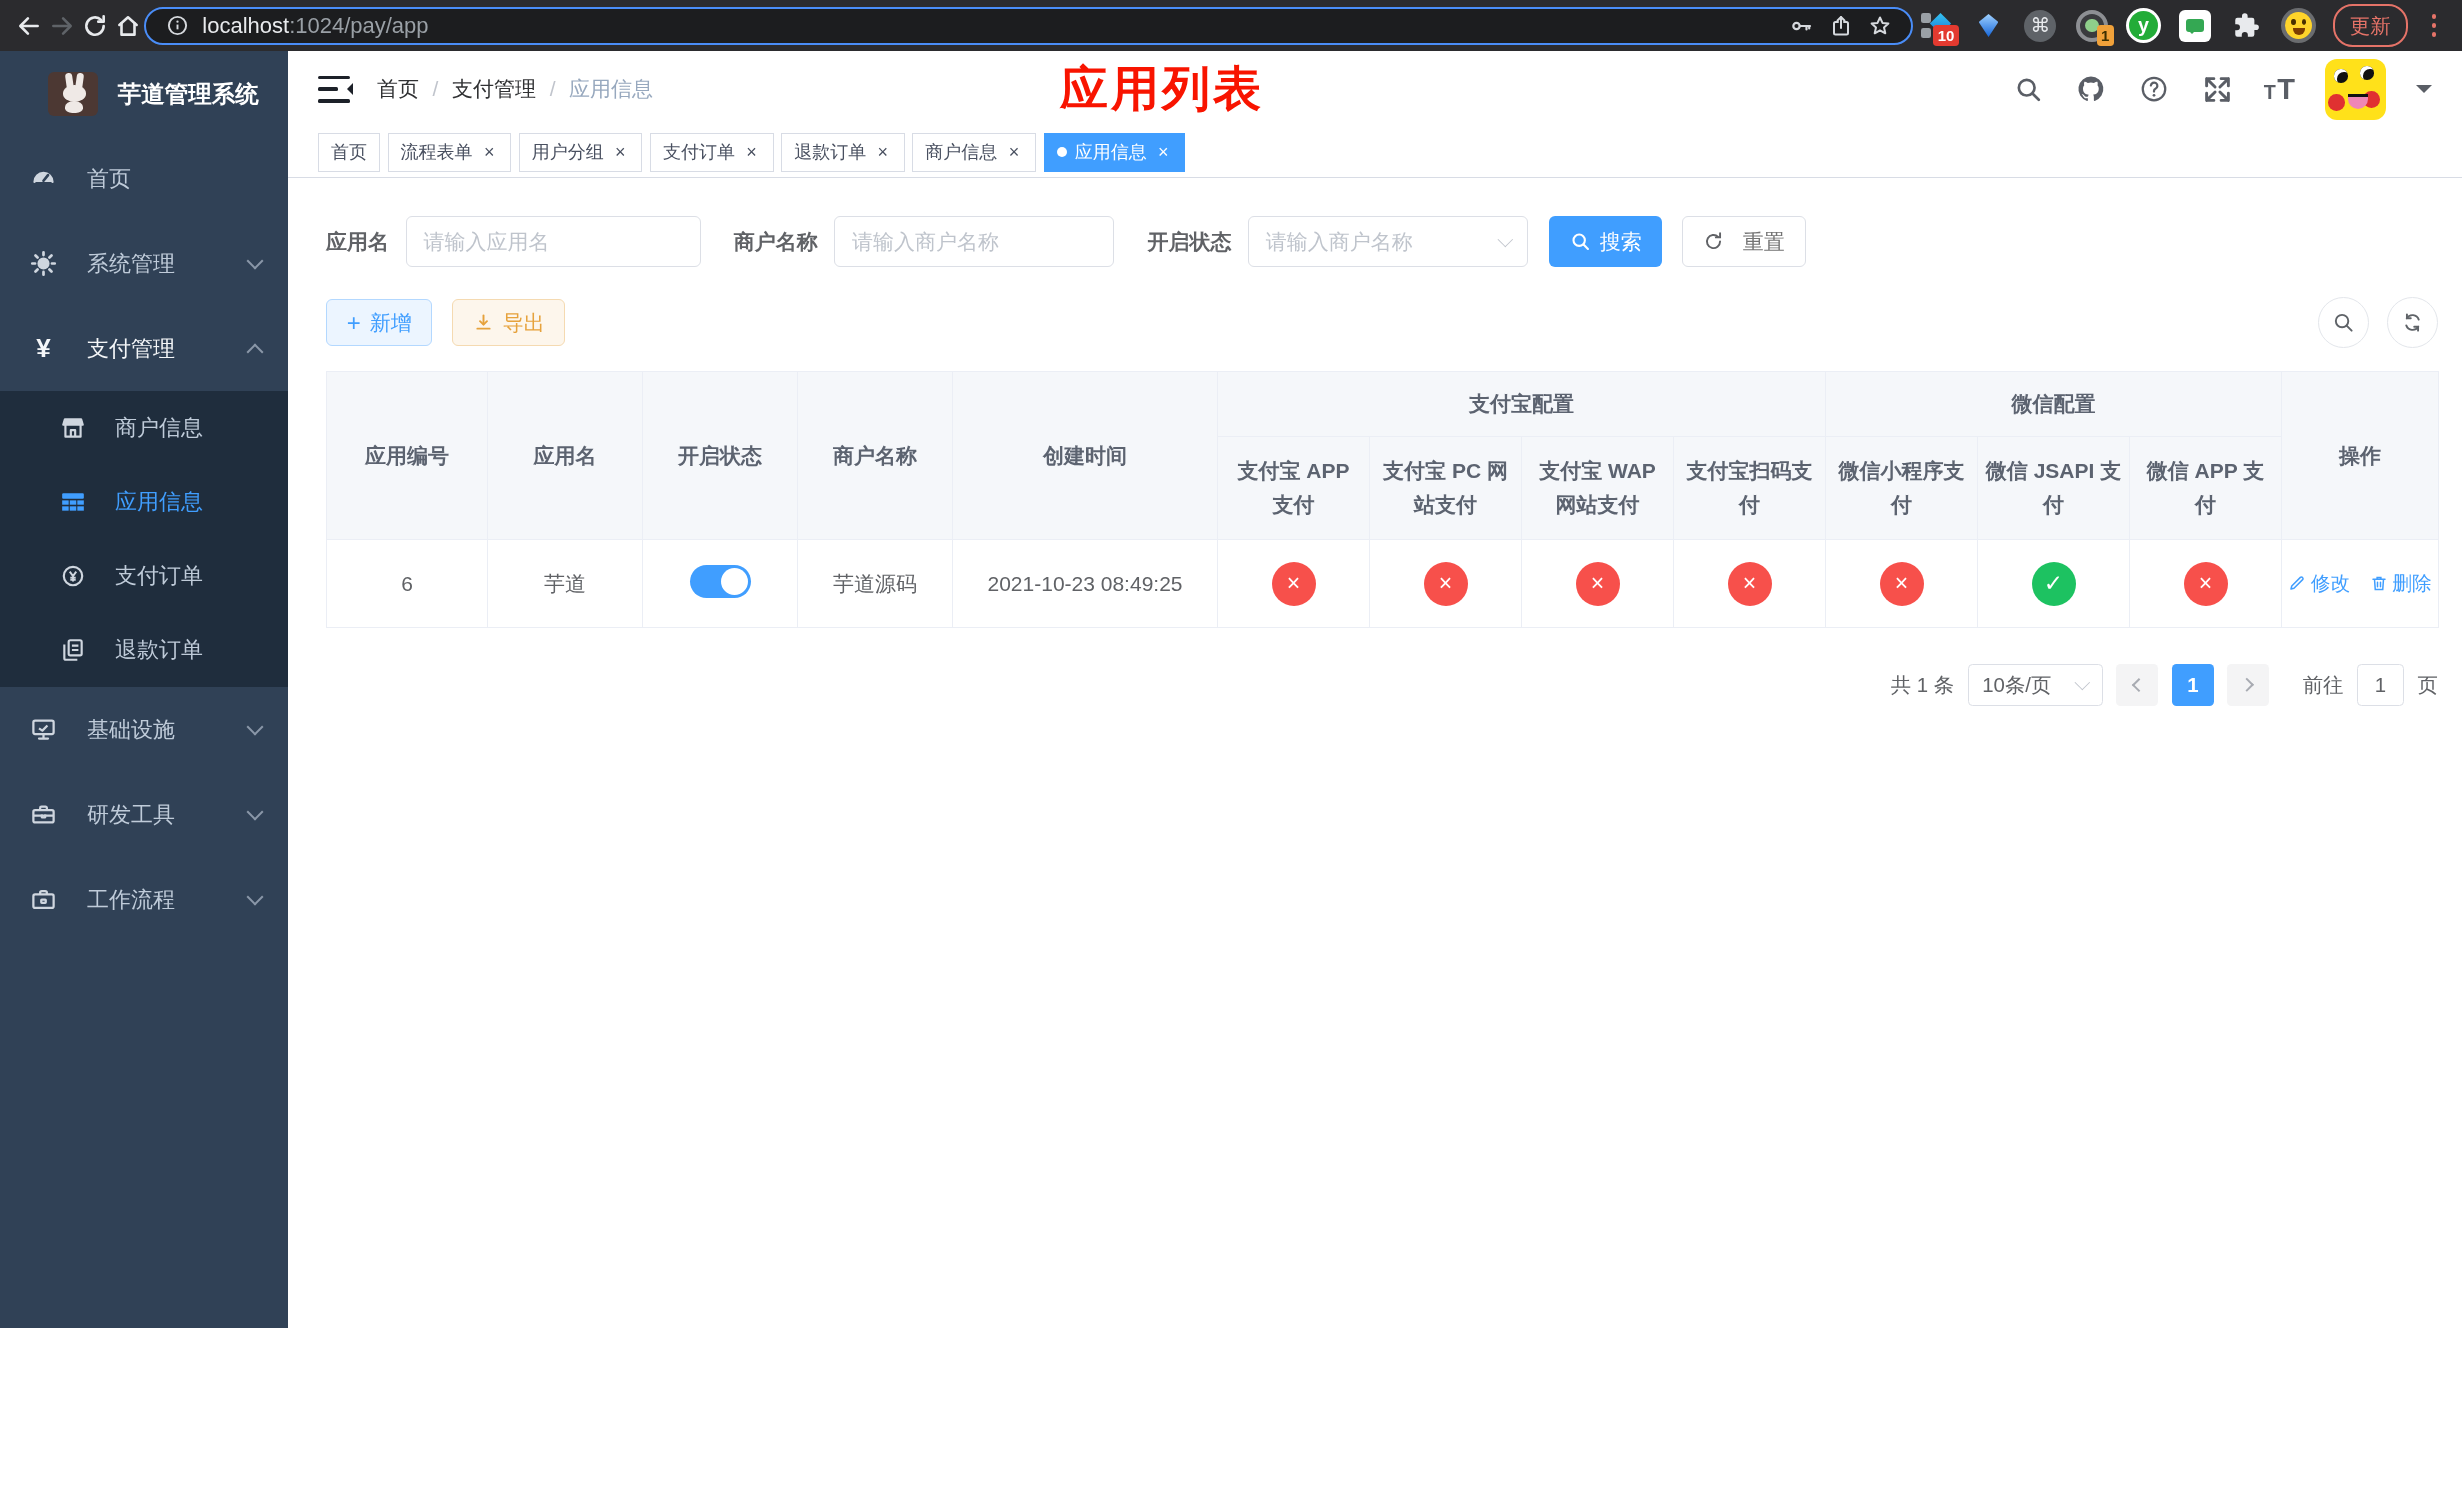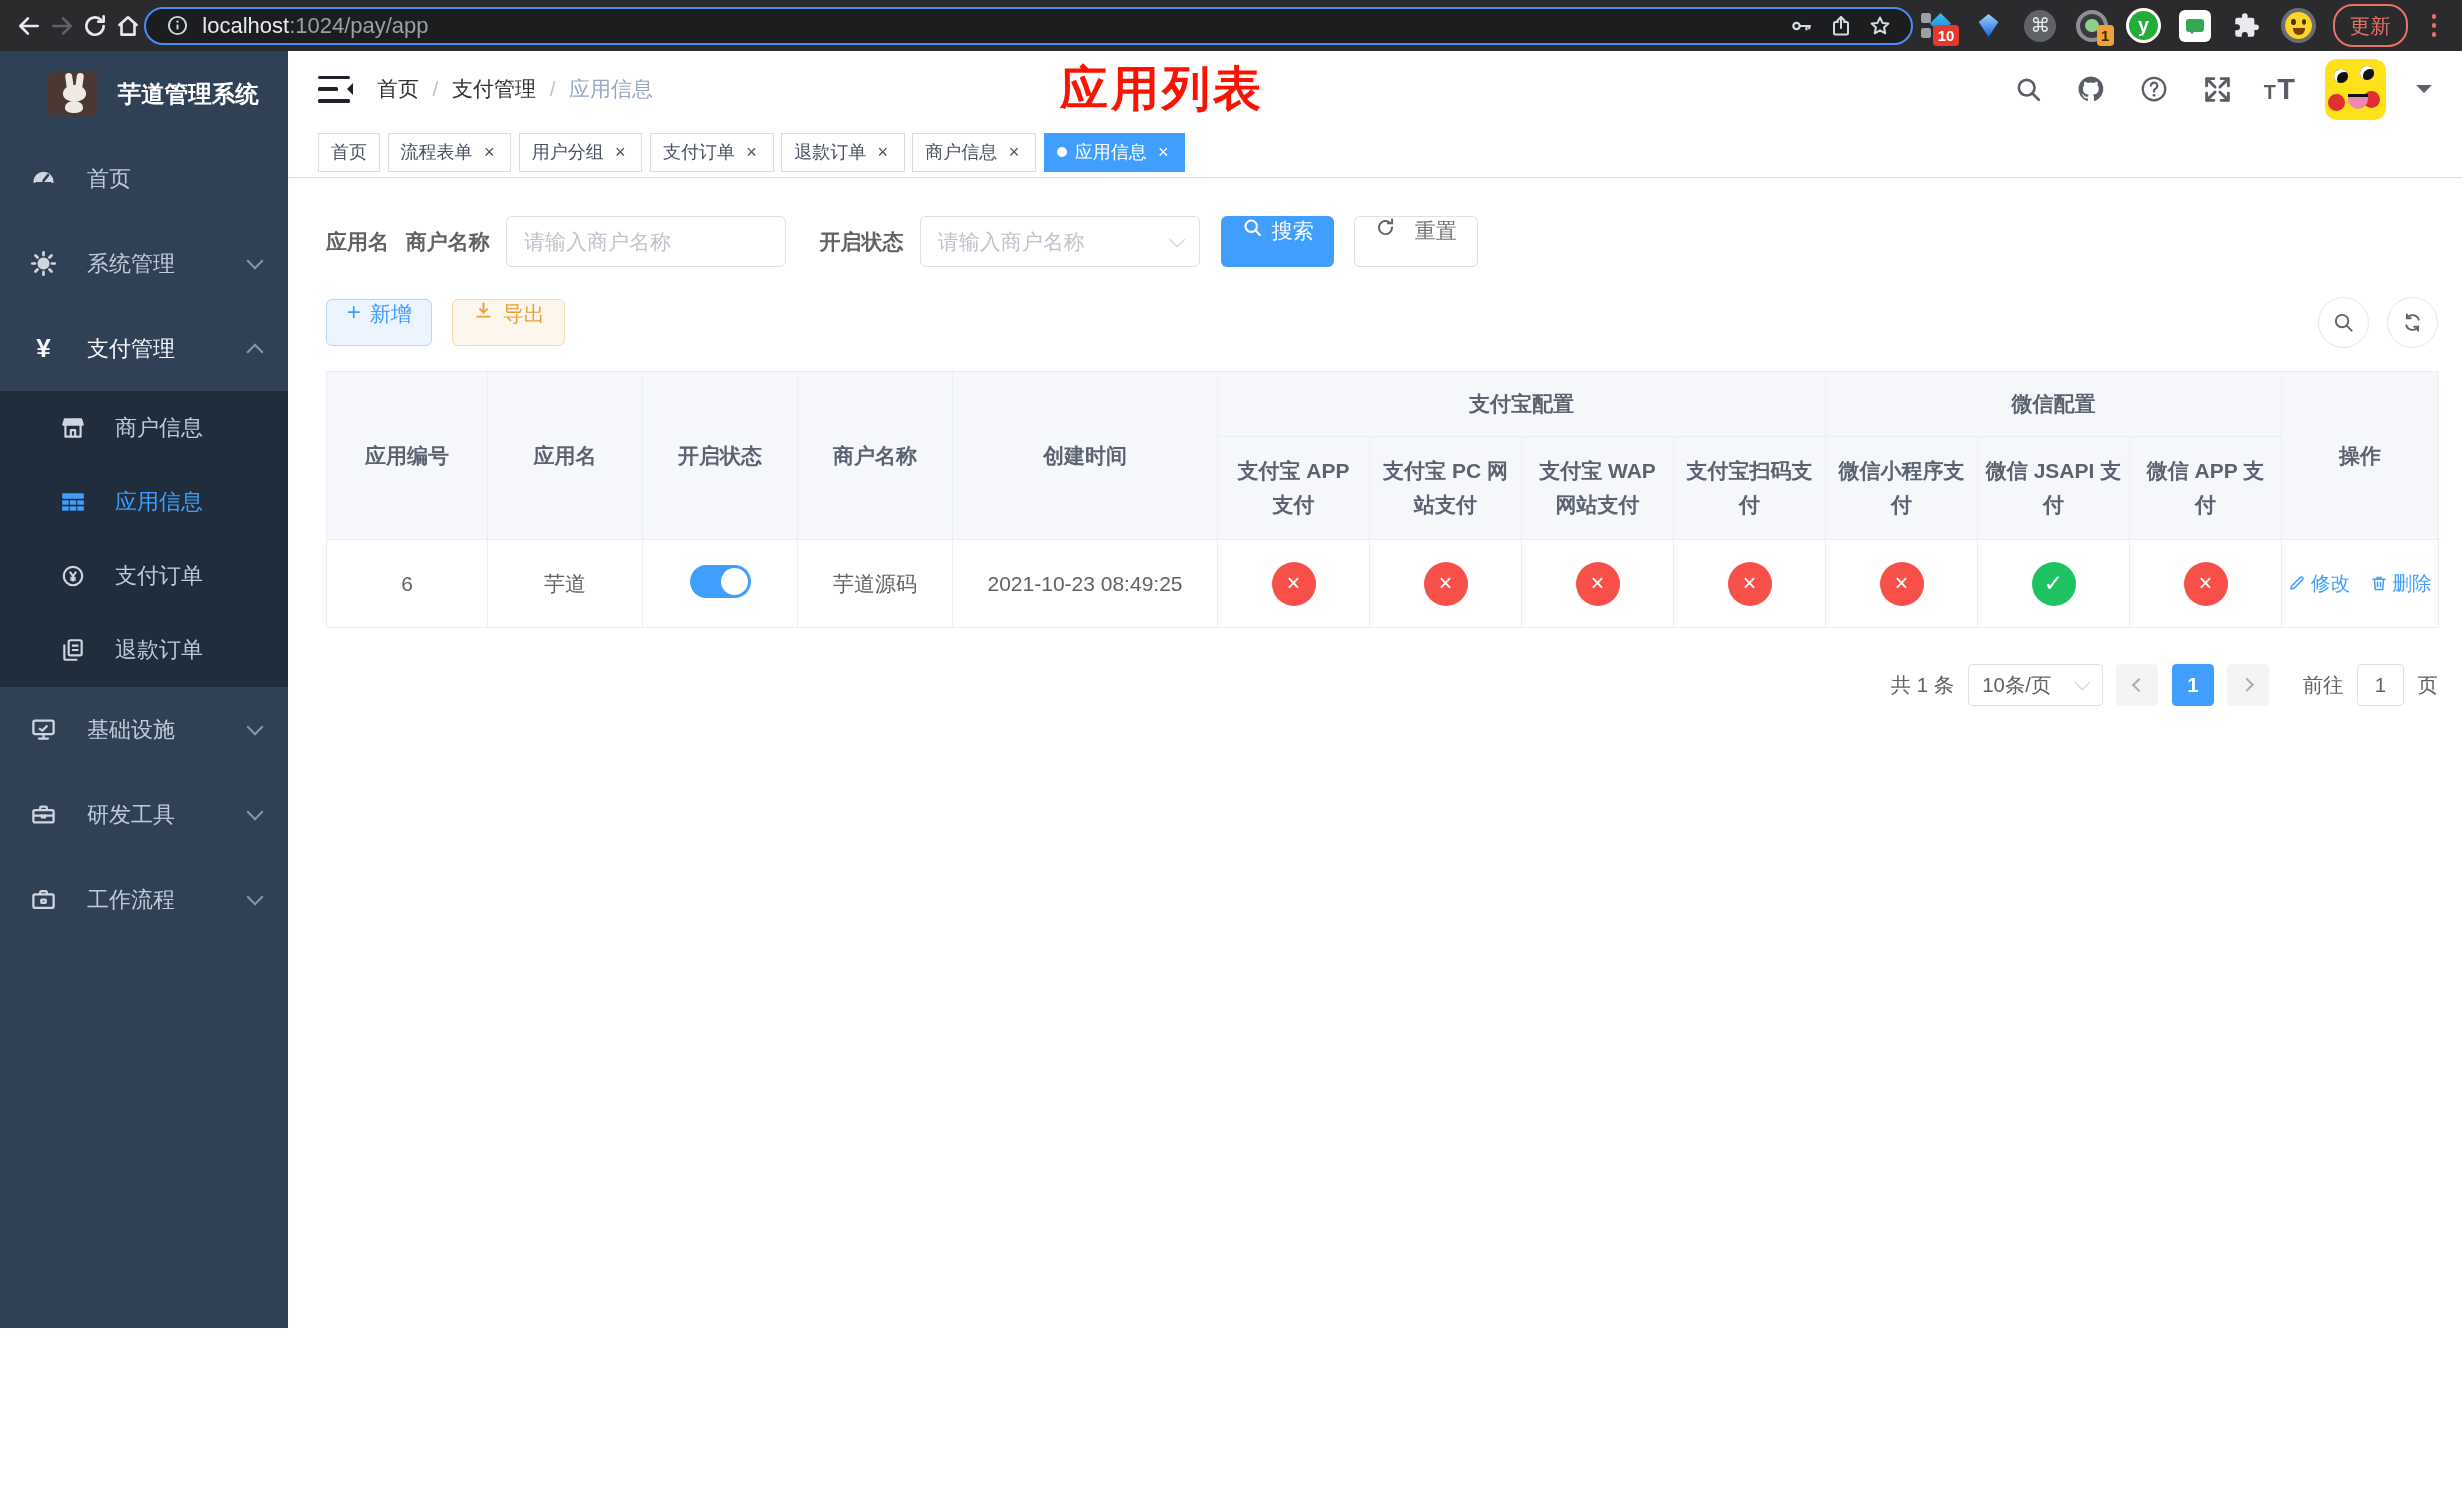--- a/index.html
+++ b/index.html
@@ -101,21 +101,21 @@
   
   .content { padding:38px 24px 0 38px; flex:1; }
   .filters { display:flex; align-items:center; }
   .f-label { font-weight:700; color:#606266; margin-right:16.7px; white-space:nowrap; }
   .f-input { height:51px; border:1.5px solid #dcdfe6; border-radius:6px; padding:0 16.7px; font-size:21px; color:#606266; font-family:inherit; outline:none; }
   .f-input::placeholder { color:#bfc4cc; }
   .w1 { width:295px; margin-right:33px; }
   .w2 { width:280px; margin-right:33px; }
   .f-select { width:280px; height:51px; border:1.5px solid #dcdfe6; border-radius:6px; padding:0 16.7px; display:flex; align-items:center; justify-content:space-between; color:#bfc4cc; cursor:pointer; margin-right:21px; }
   .sel-chev { width:10.6px; height:10.6px; border-right:1.5px solid #c0c4cc; border-bottom:1.5px solid #c0c4cc; transform:rotate(45deg); margin-top:-4.5px; }
-  .btn { height:51px; border-radius:6px; display:inline-flex; gap:9px; padding:0 19.7px; font-size:21px; cursor:pointer; border:1.5px solid transparent; white-space:nowrap; }
+  .btn { height:51px; border-radius:6px; display:inline-flex; align-items:center; gap:9px; padding:0 19.7px; font-size:21px; cursor:pointer; border:1.5px solid transparent; white-space:nowrap; }
   .btn-primary { background:#409eff; color:#fff; margin-right:19.7px; }
   .btn-plain { background:#fff; color:#737373; border-color:#dcdfe6;gap:19px; }
   .toolbar { margin-top:30px; display:flex; align-items:center; }
   .btn-blue-plain { height:47px; background:#ecf5ff; border-color:#b3d8ff; color:#409eff; margin-right:19.7px; }
   .btn-warn-plain { height:47px; background:#fdf6ec; border-color:#f5dab1; color:#e6a23c; }
   .tool-right { margin-left:auto; display:flex; gap:18px; }
   .circle-btn { width:51px; height:51px; border-radius:50%; border:1.5px solid #e3e6eb; display:flex; align-items:center; justify-content:center; color:#5f6368; cursor:pointer; background:#fff; }
 
   
   table { margin-top:23px; width:2113px; border-collapse:collapse; table-layout:fixed; }
@@ -465,20 +465,21 @@
           <span class="dot"></span>
           <span>应用信息</span>
           <span class="x">×</span>
         </span>
     </div>
 
     <div class="content">
 
       <div class="filters">
         <span class="f-label">应用名</span>
+        <input class="f-input w1" placeholder="请输入应用名" style="">
         <span class="f-label">商户名称</span>
         <input class="f-input w2" placeholder="请输入商户名称" style="">
         <span class="f-label">开启状态</span>
         <div class="f-select">
           <span>请输入商户名称</span>
           <span class="sel-chev"></span>
         </div>
         <button class="btn btn-primary">
           <svg width="21" height="21" viewBox="0 0 24 24" fill="none" stroke="#fff" stroke-width="2.4" stroke-linecap="round">
               <circle cx="10.5" cy="10.5" r="6.5"></circle>

